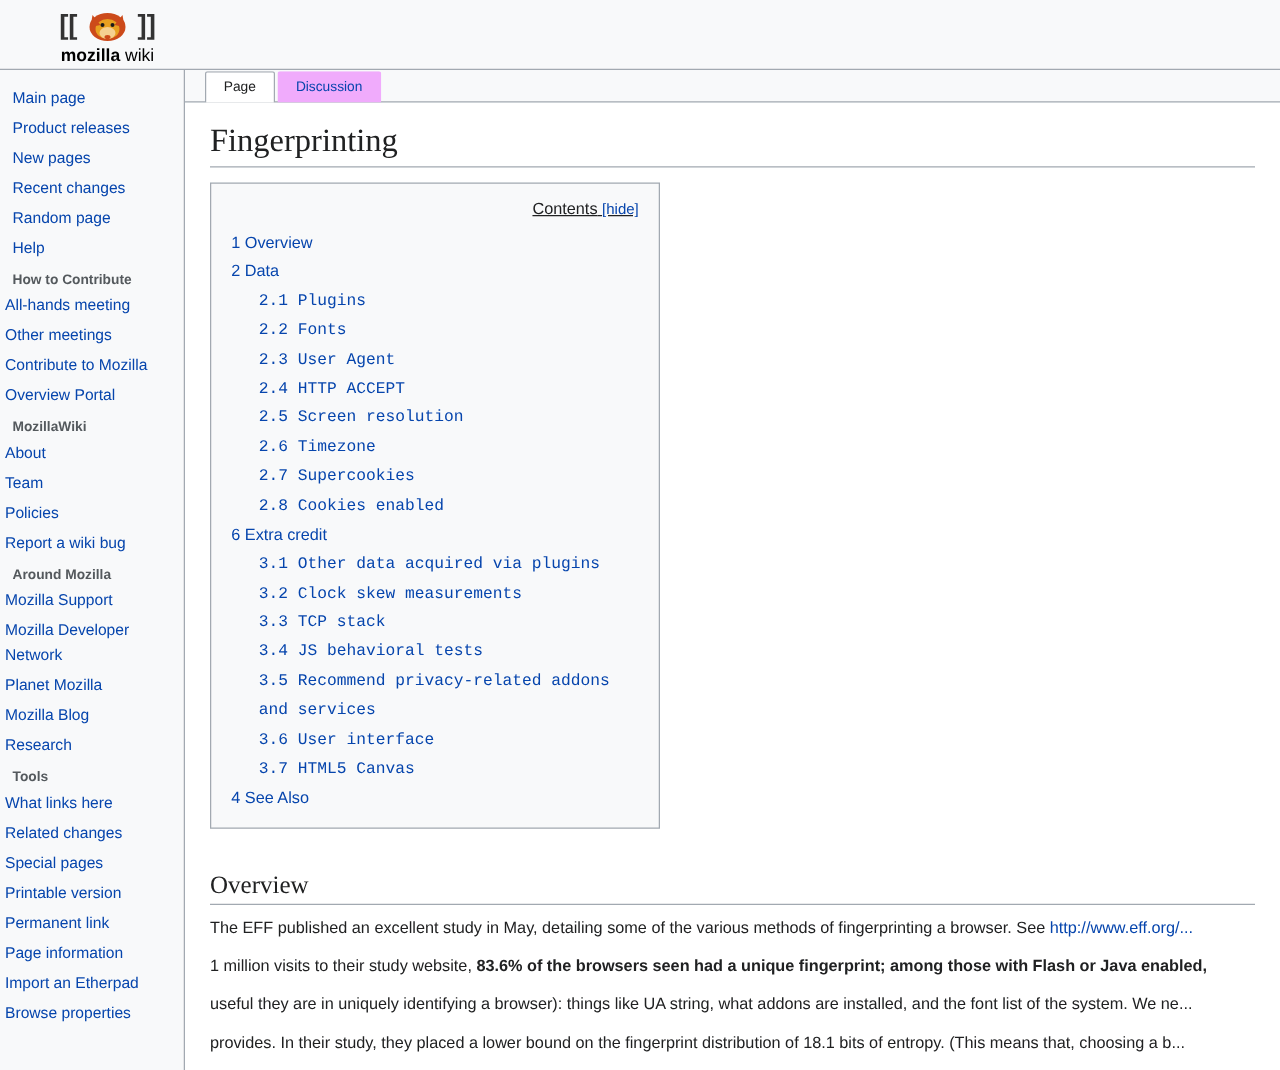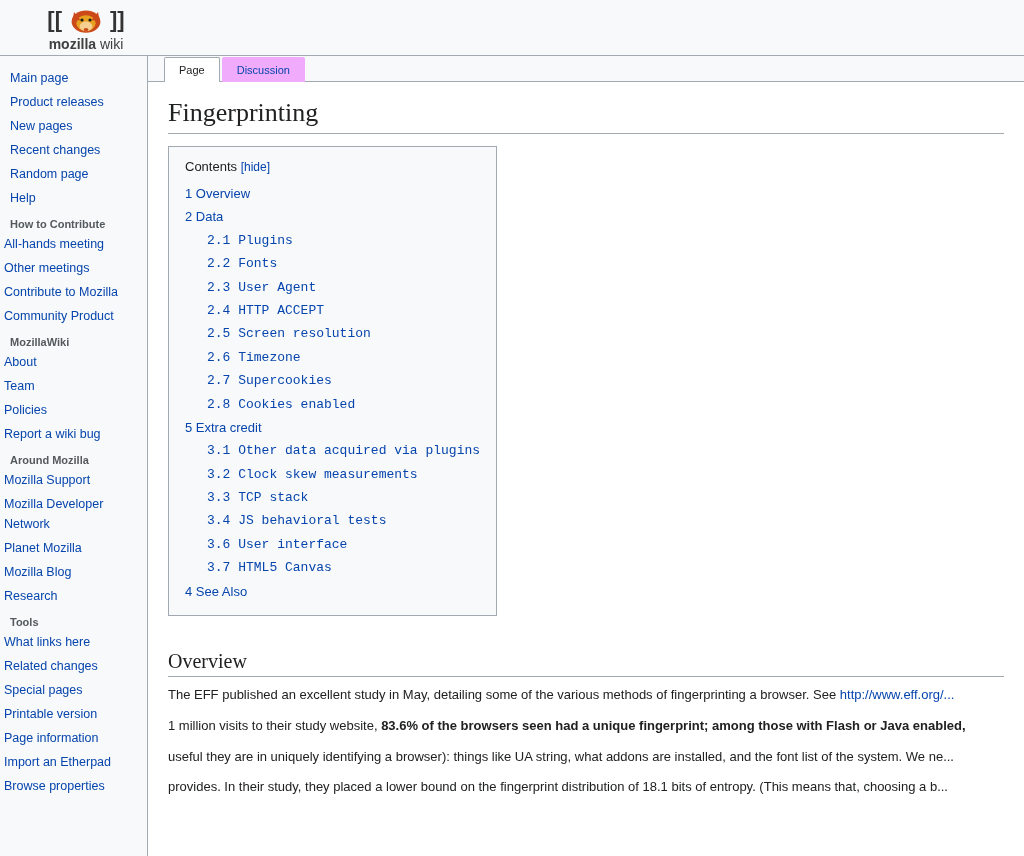--- a/index.html
+++ b/index.html
@@ -25,21 +25,21 @@
       align-items: center;
       gap: 4px;
     }
     .bracket { font-size: 22px; font-weight: bold; color: #333; }
     .fox-icon {
       width: 40px;
       height: 32px;
     }
     .site-name {
       font-size: 14px;
-      color: #404040;
+      color: #000000;
       font-weight: normal;
     }
     .site-name strong { font-weight: bold; }
 
     
     #layout {
       display: flex;
       min-height: calc(100vh - 56px);
     }
 
@@ -135,23 +135,24 @@
       background: #f8f9fa;
       border: 1px solid #a2a9b1;
       padding: 12px 16px;
       display: inline-block;
       min-width: 280px;
       max-width: 360px;
       margin-bottom: 16px;
       font-size: 13px;
     }
     #toc-header {
-      text-align: left;
+      text-align: right;
       font-weight: bold;
       margin-bottom: 8px;
+      text-decoration: underline;
     }
     #toc-header span { font-weight: normal; }
     .toc-hide { color: #0645ad; cursor: pointer; font-size: 12px; }
     .toc-item { line-height: 1.8; }
     .toc-item a { color: #0645ad; text-decoration: none; }
     .toc-sub { padding-left: 22px; font-family: Liberation Mono, monospace; }
 
     
     .body-text { font-size: 13px; line-height: 1.6; margin-bottom: 10px; }
     .body-text a { color: #0645ad; }
@@ -189,40 +190,41 @@
     <a class="sidebar-link top-level">Product releases</a>
     <a class="sidebar-link top-level">New pages</a>
     <a class="sidebar-link top-level">Recent changes</a>
     <a class="sidebar-link top-level">Random page</a>
     <a class="sidebar-link top-level">Help</a>
 
     <div class="sidebar-section-header">How to Contribute</div>
     <a class="sidebar-link">All-hands meeting</a>
     <a class="sidebar-link">Other meetings</a>
     <a class="sidebar-link">Contribute to Mozilla</a>
-    <a class="sidebar-link">Community Product</a>
+    <a class="sidebar-link">Overview Portal</a>
 
     <div class="sidebar-section-header">MozillaWiki</div>
     <a class="sidebar-link">About</a>
     <a class="sidebar-link">Team</a>
     <a class="sidebar-link">Policies</a>
     <a class="sidebar-link">Report a wiki bug</a>
 
     <div class="sidebar-section-header">Around Mozilla</div>
     <a class="sidebar-link">Mozilla Support</a>
     <a class="sidebar-link">Mozilla Developer Network</a>
     <a class="sidebar-link">Planet Mozilla</a>
     <a class="sidebar-link">Mozilla Blog</a>
     <a class="sidebar-link">Research</a>
 
     <div class="sidebar-section-header">Tools</div>
     <a class="sidebar-link">What links here</a>
     <a class="sidebar-link">Related changes</a>
     <a class="sidebar-link">Special pages</a>
     <a class="sidebar-link">Printable version</a>
+    <a class="sidebar-link">Permanent link</a>
     <a class="sidebar-link">Page information</a>
     <a class="sidebar-link">Import an Etherpad</a>
     <a class="sidebar-link">Browse properties</a>
   </div>
 
   <div id="content">
     <div id="tabs">
       <div class="tab active">Page</div>
       <div class="tab inactive">Discussion</div>
     </div>
@@ -260,33 +262,36 @@
         <div class="toc-item toc-sub">
           <a>2.6 Timezone</a>
         </div>
         <div class="toc-item toc-sub">
           <a>2.7 Supercookies</a>
         </div>
         <div class="toc-item toc-sub">
           <a>2.8 Cookies enabled</a>
         </div>
         <div class="toc-item">
-          <a>5 Extra credit</a>
+          <a>6 Extra credit</a>
         </div>
         <div class="toc-item toc-sub">
           <a>3.1 Other data acquired via plugins</a>
         </div>
         <div class="toc-item toc-sub">
           <a>3.2 Clock skew measurements</a>
         </div>
         <div class="toc-item toc-sub">
           <a>3.3 TCP stack</a>
         </div>
         <div class="toc-item toc-sub">
           <a>3.4 JS behavioral tests</a>
+        </div>
+        <div class="toc-item toc-sub">
+          <a>3.5 Recommend privacy-related addons and services</a>
         </div>
         <div class="toc-item toc-sub">
           <a>3.6 User interface</a>
         </div>
         <div class="toc-item toc-sub">
           <a>3.7 HTML5 Canvas</a>
         </div>
         <div class="toc-item">
           <a>4 See Also</a>
         </div>

